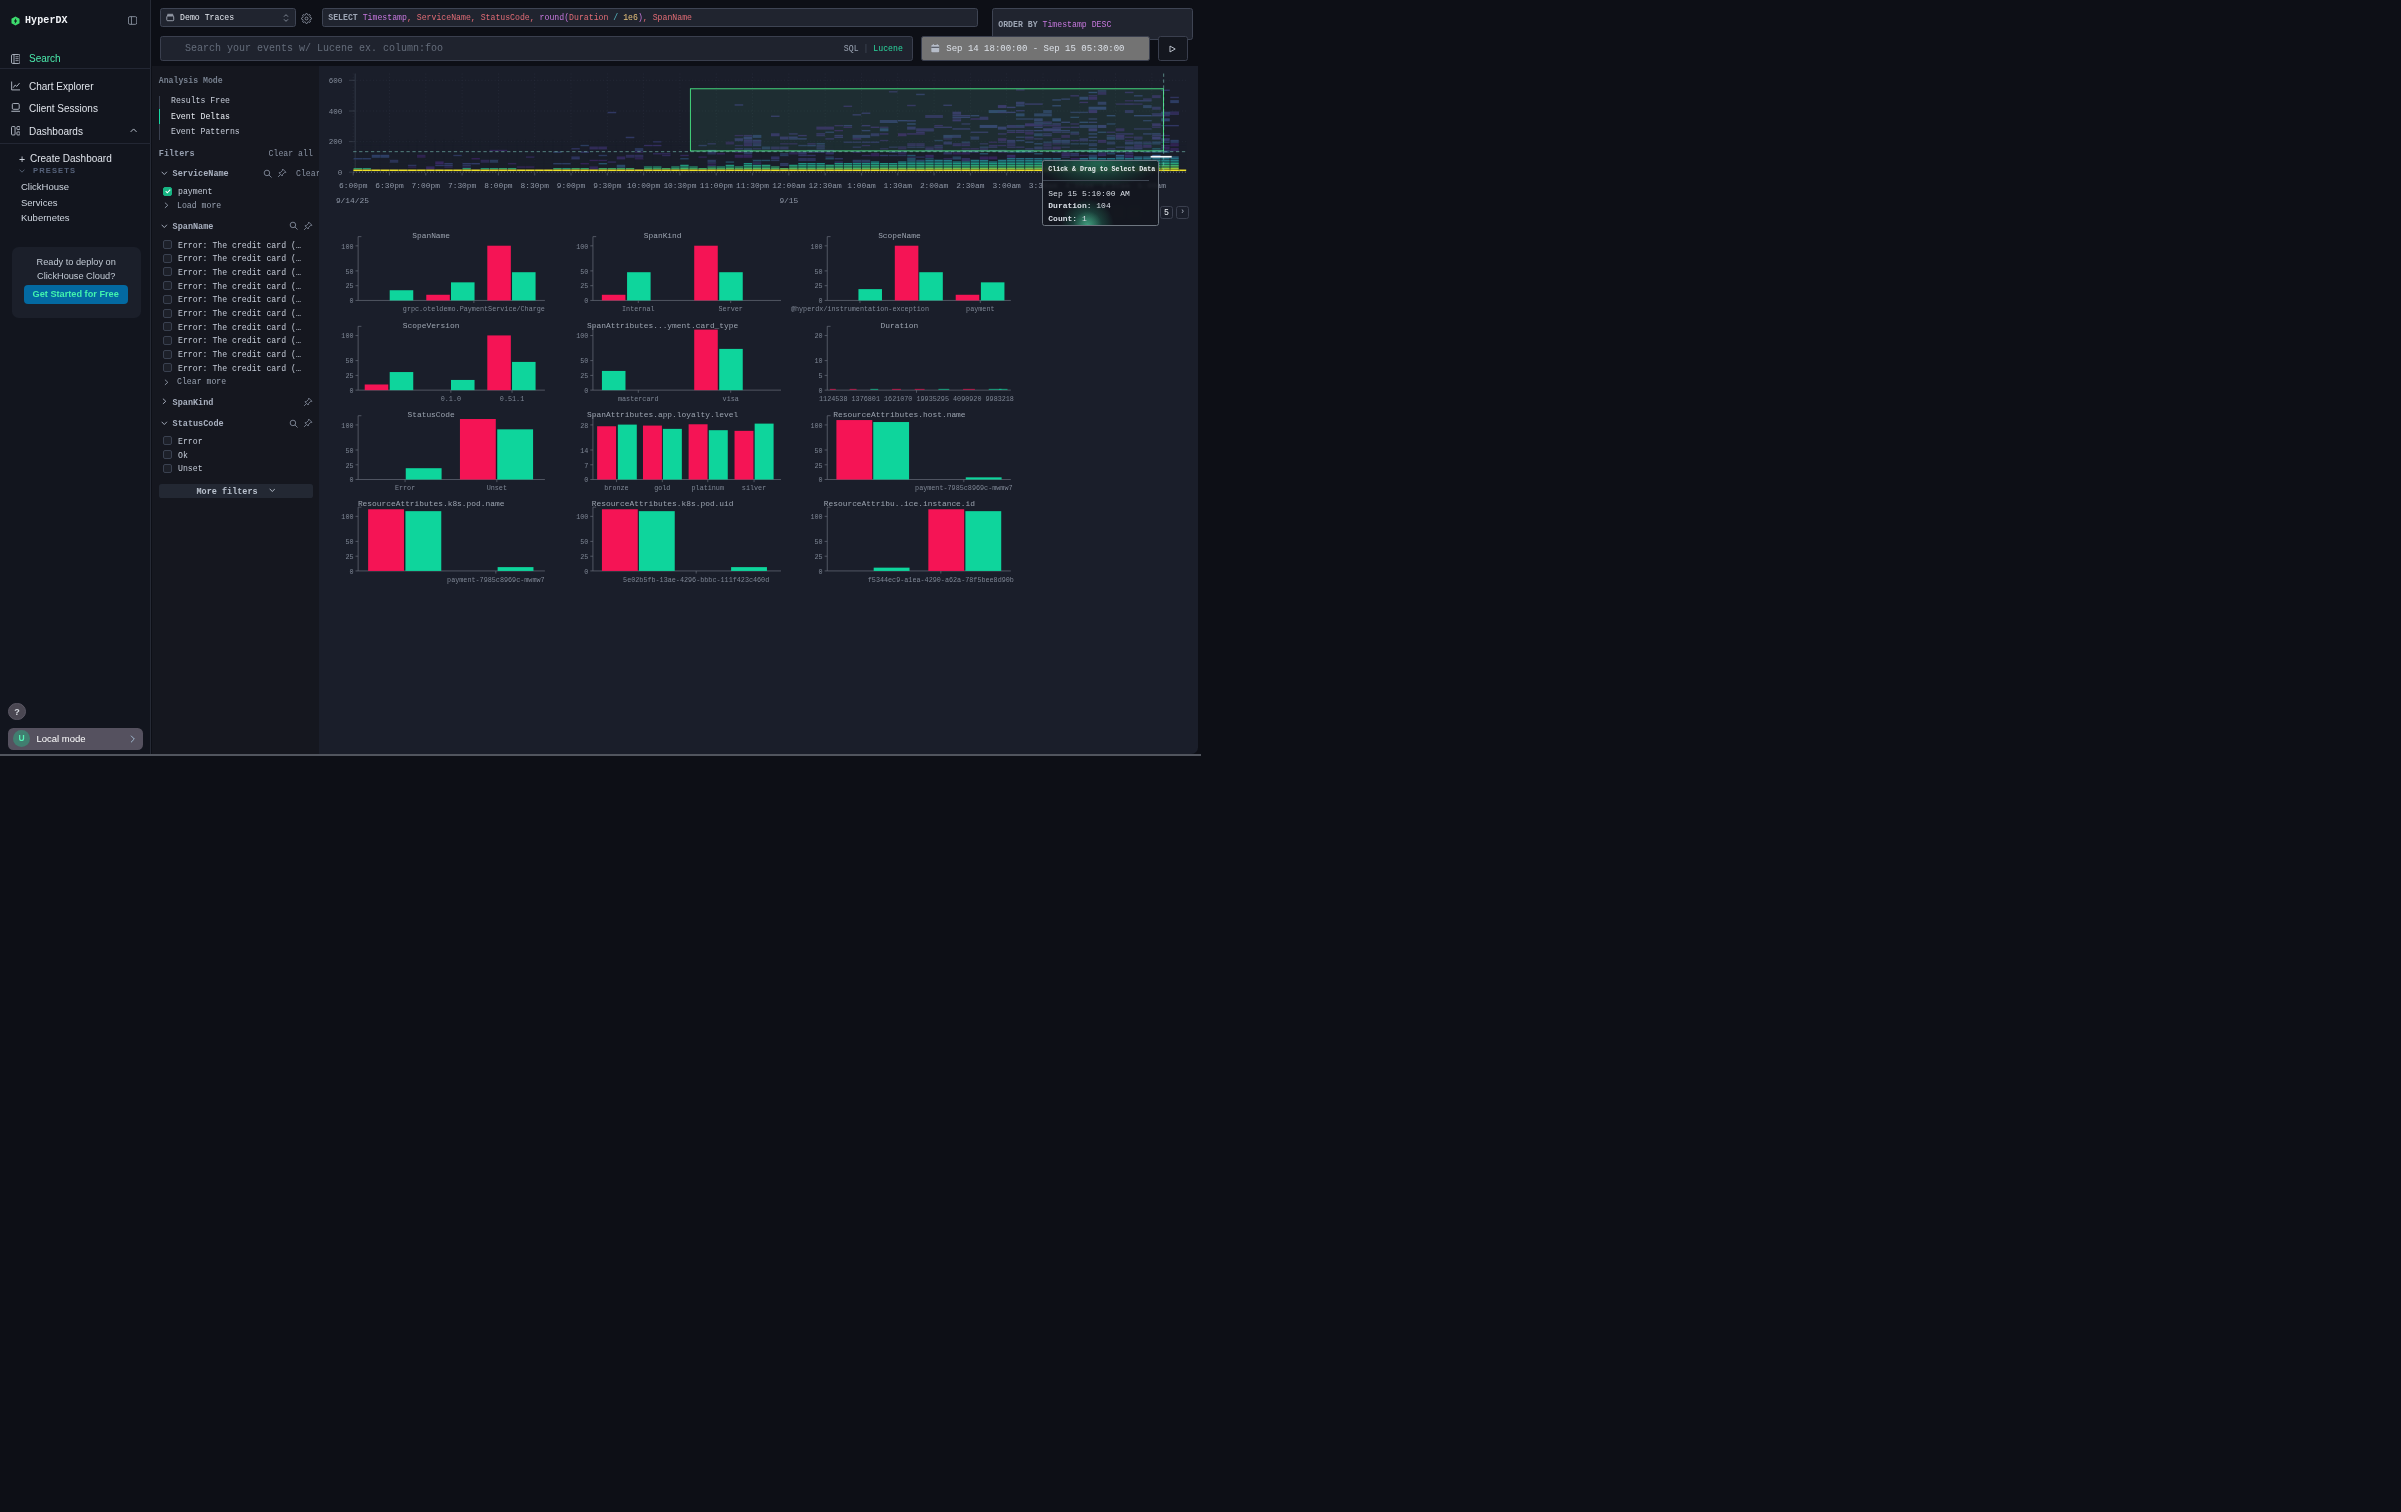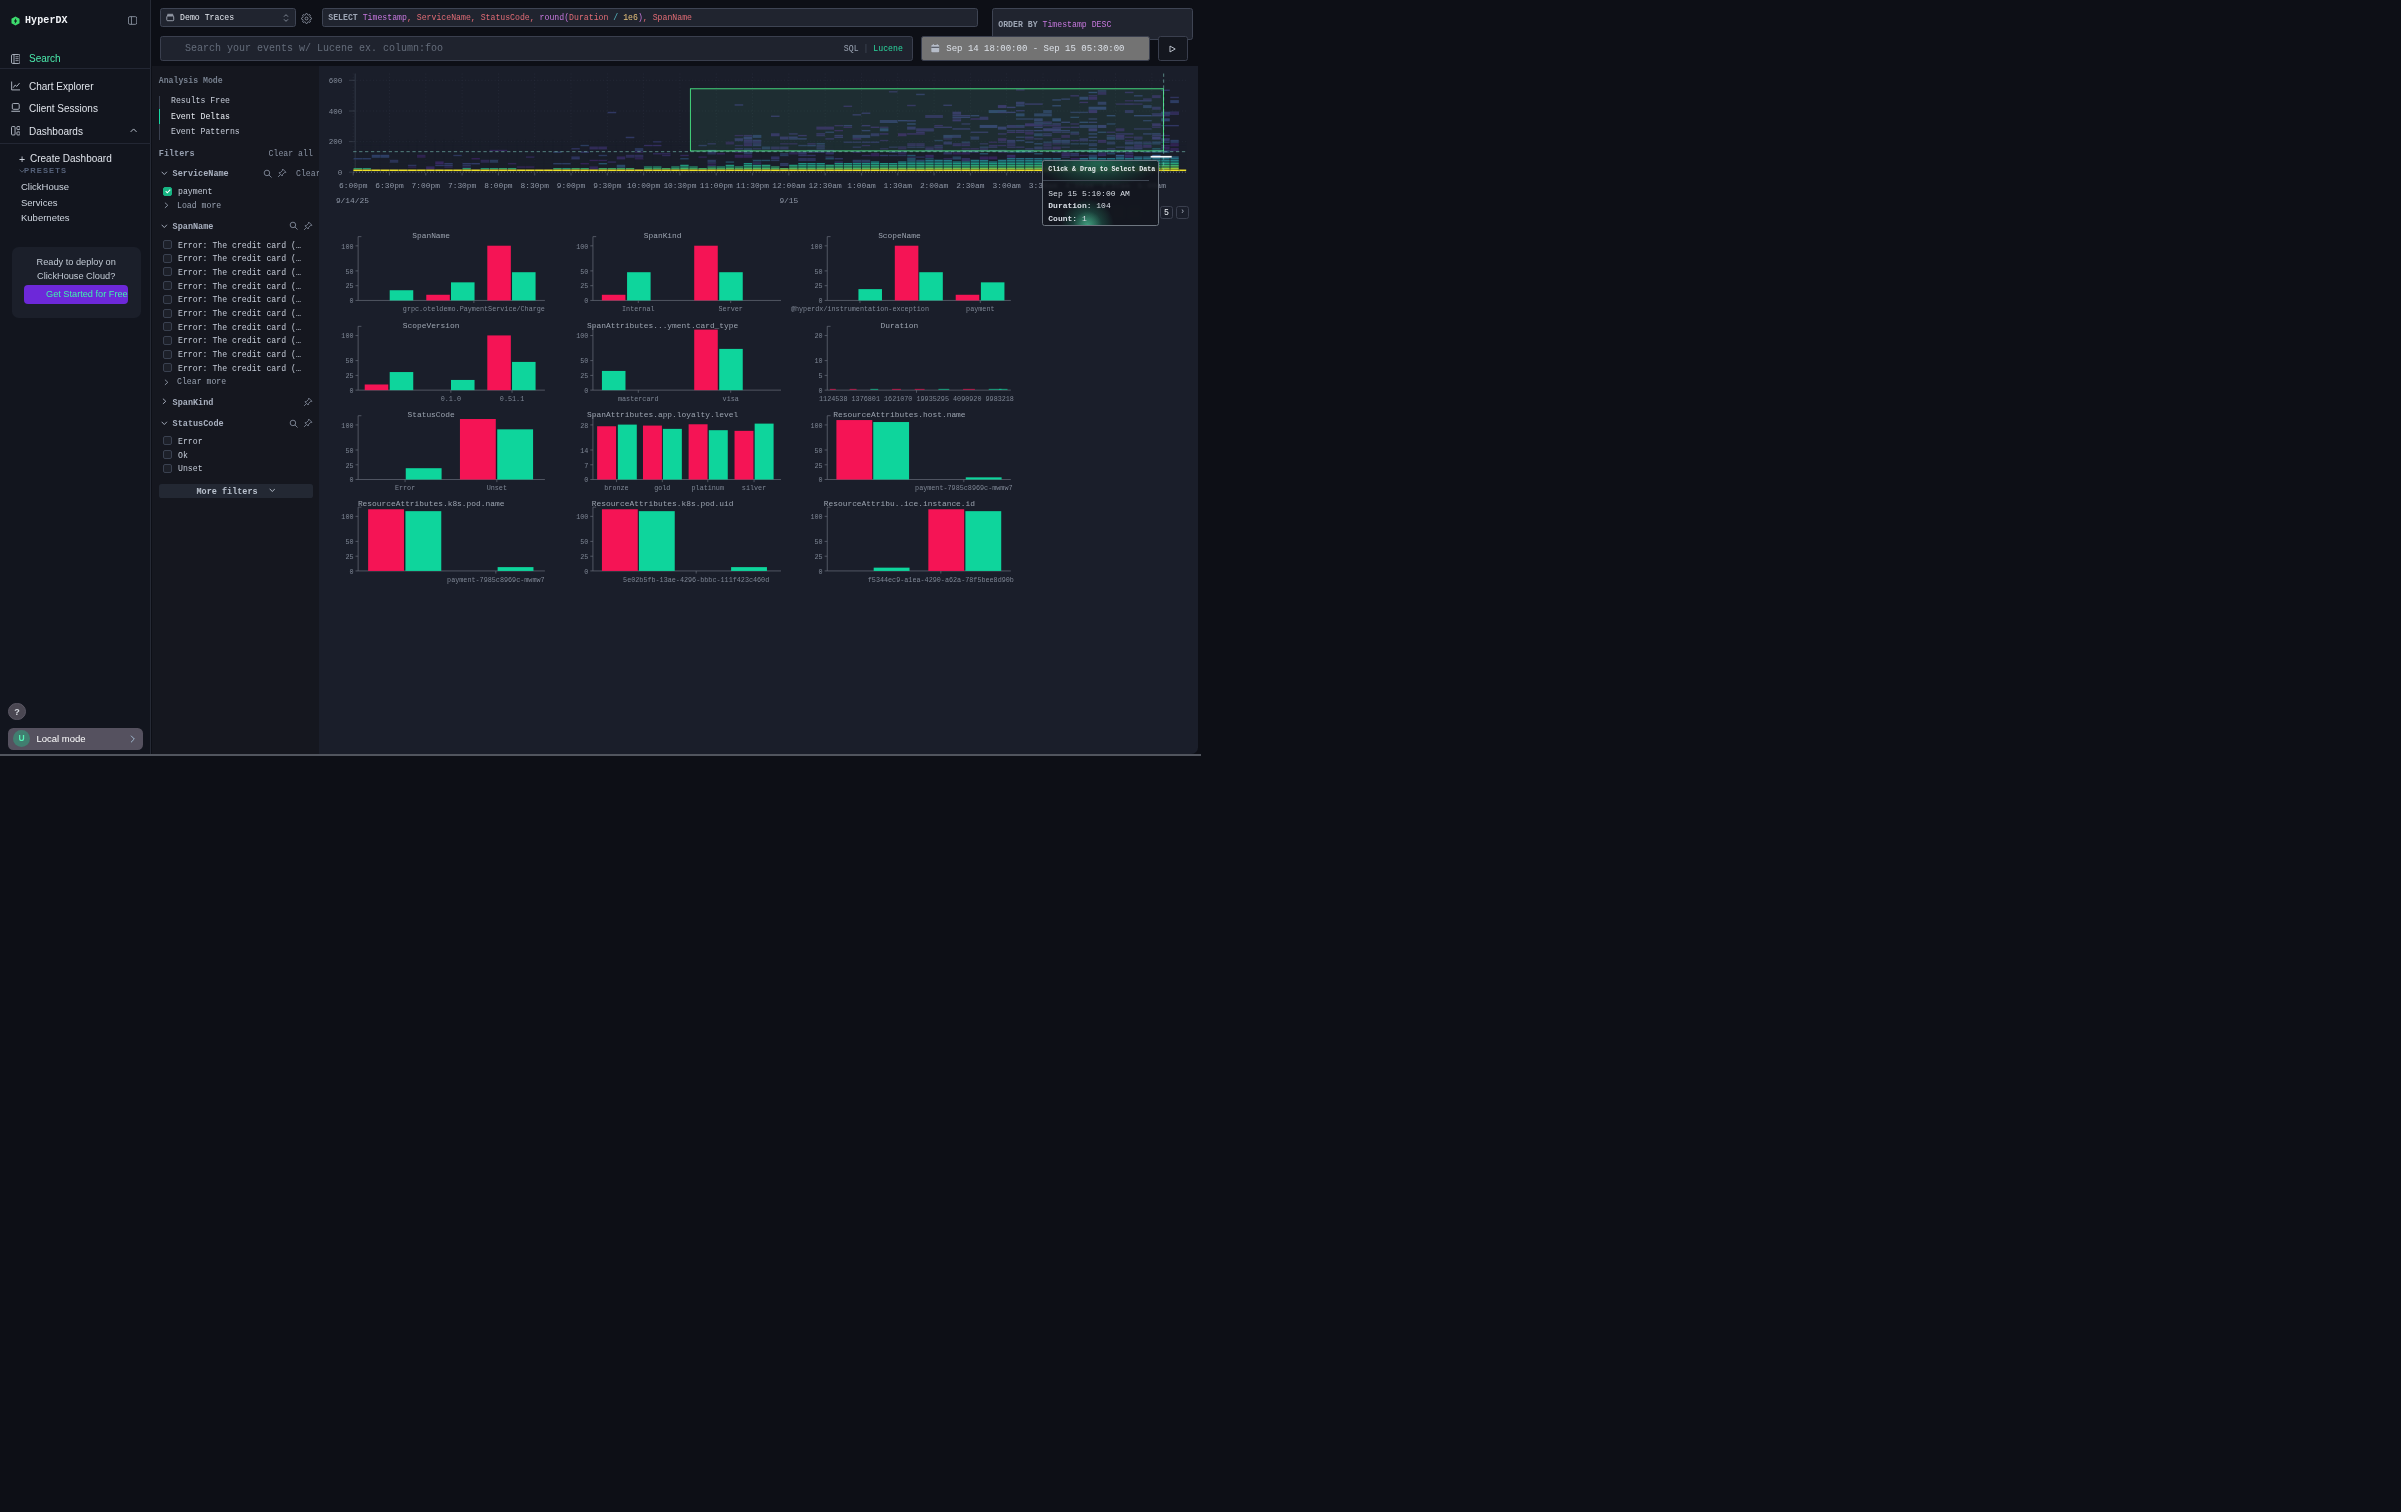--- a/index.html
+++ b/index.html
@@ -64,28 +64,28 @@
   <svg class="abs" style="left:130px;top:128px" width="7.2" height="4.6" viewBox="0 0 11 7">
     <path d="M1 6 L5.5 1.4 L10 6" fill="none" stroke="#C3CAD6" stroke-width="1.4"></path>
   </svg>
   <div class="abs" style="left:0;top:143px;width:151px;height:0.7px;background:#232734"></div>
 
   <div class="abs sans" style="left:19px;top:153px;font-size:10.5px;color:#CFD5DE">+</div>
   <div class="abs navtxt" style="left:30px;top:153px">Create Dashboard</div>
   <svg class="abs" style="left:19px;top:169px" width="6" height="4" viewBox="0 0 9 6">
     <path d="M0.8 1 L4.5 4.8 L8.2 1" fill="none" stroke="#5A667A" stroke-width="1.3"></path>
   </svg>
-  <div class="abs sans" style="left:24px;top:166px;font-size:7.6px;letter-spacing:1.1px;color:#56627A;font-weight:bold">PRESETS</div>
+  <div class="abs sans" style="left:33px;top:166px;font-size:7.6px;letter-spacing:1.1px;color:#56627A;font-weight:bold">PRESETS</div>
   <div class="abs sans" style="left:21px;top:181px;font-size:9.5px;color:#CED5DF">ClickHouse</div>
   <div class="abs sans" style="left:21px;top:197px;font-size:9.5px;color:#CED5DF">Services</div>
   <div class="abs sans" style="left:21px;top:212px;font-size:9.5px;color:#CED5DF">Kubernetes</div>
 
   <div class="abs" style="left:11.7px;top:247px;width:129px;height:71px;background:#1B1F2A;border-radius:6.6px">
     <div class="sans" style="margin-top:7.6px;text-align:center;font-size:9.2px;line-height:14px;color:#C2CAD4">Ready to deploy on<br>ClickHouse Cloud?</div>
-    <div class="sans" style="position:absolute;left:12px;top:38px;width:104px;height:19px;background:#6d28d9;border-radius:4px;text-align:right;line-height:19px;font-weight:normal;font-size:9.2px;color:#41F2AE">Get Started for Free</div>
+    <div class="sans" style="position:absolute;left:12px;top:38px;width:104px;height:19px;background:#0369a1;border-radius:4px;text-align:center;line-height:19px;font-weight:bold;font-size:9.2px;color:#41F2AE">Get Started for Free</div>
   </div>
 
   <div class="abs sans" style="left:8.4px;top:703px;width:17.4px;height:17.4px;border-radius:50%;background:#4A4752;border:0.7px solid #5A5764;text-align:center;line-height:16.4px;font-size:9px;color:#D9DDE3;font-weight:bold">?</div>
 
   <div class="abs" style="left:8.4px;top:728px;width:135px;height:22px;background:#55515F;border-radius:5.3px">
     <div class="sans" style="position:absolute;left:4.8px;top:2.4px;width:17px;height:17px;border-radius:50%;background:#417E70;text-align:center;line-height:17px;font-weight:bold;font-size:8.5px;color:#54F2B4">U</div>
     <div class="sans" style="position:absolute;left:28px;top:5px;font-weight:normal;font-size:9.5px;color:#FFFFFF">Local mode</div>
     <svg style="position:absolute;left:122px;top:7px" width="5.3" height="8" viewBox="0 0 8 12">
       <path d="M1.5 1 L6.5 6 L1.5 11" fill="none" stroke="#9FB8CF" stroke-width="1.5"></path>
     </svg>

